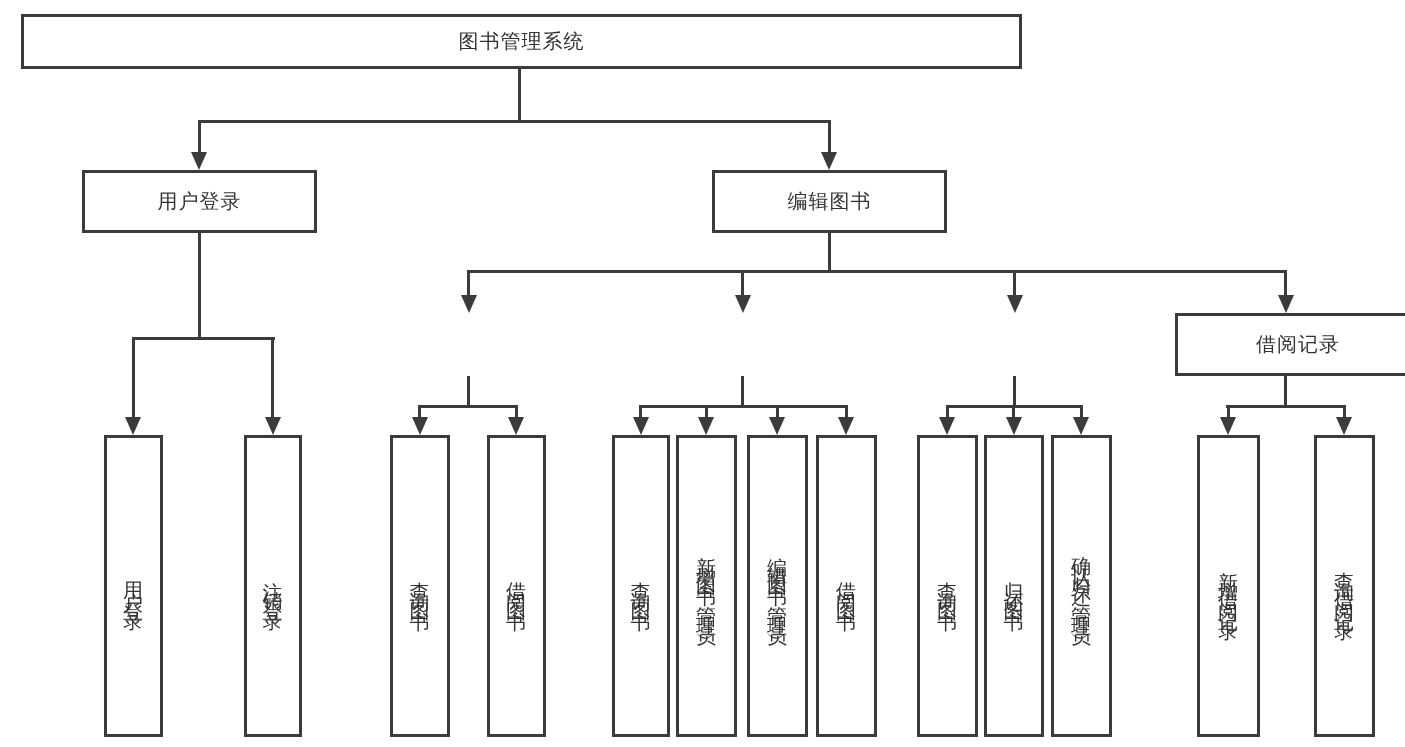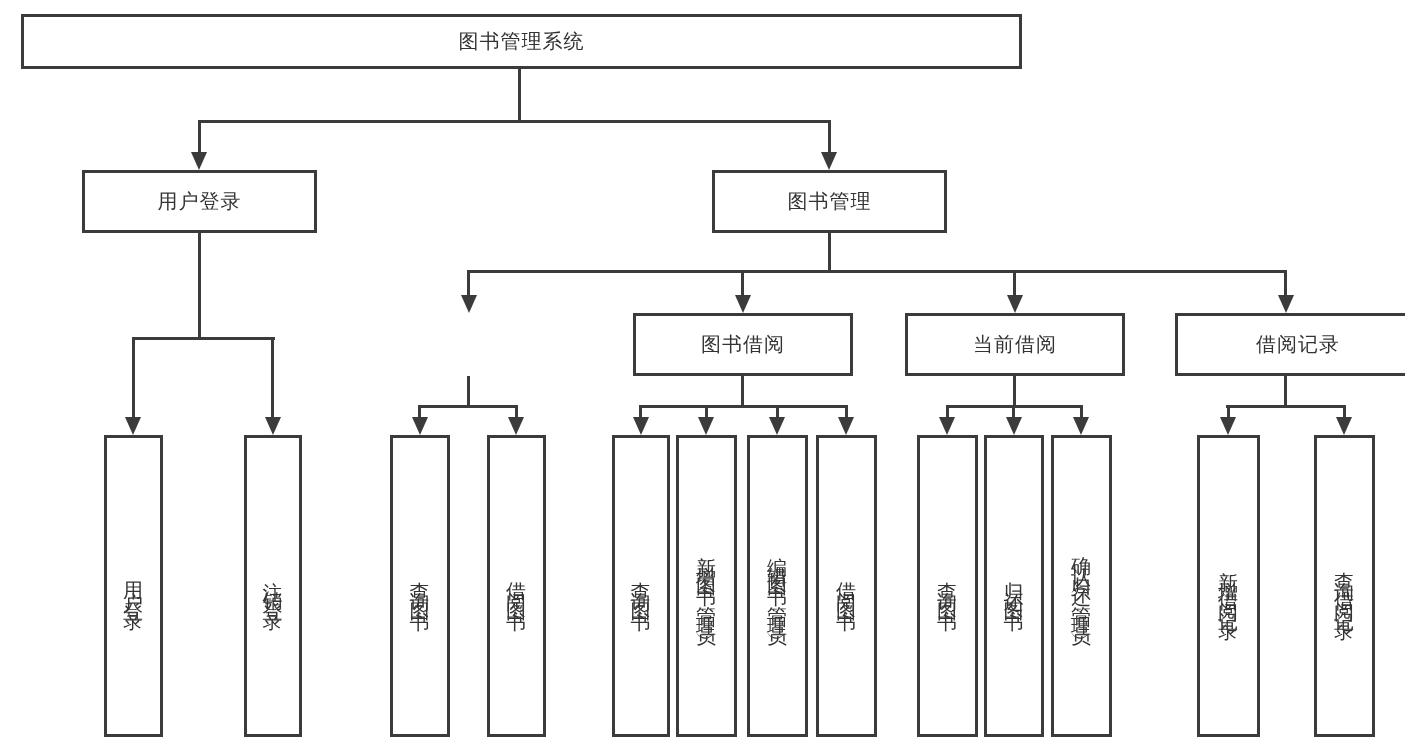--- a/index.html
+++ b/index.html
@@ -45,24 +45,22 @@
   }
 </style>
 </head>
 <body>
 
 <div id="canvas">
 
   <div class="box h" style="left:21px;top:14px;width:1001px;height:55px">图书管理系统</div>
 
   <div class="box h" style="left:82px;top:170px;width:235px;height:63px">用户登录</div>
-  <div class="box h" style="left:712px;top:170px;width:235px;height:63px">图书管理</div>
+  <div class="box h" style="left:712px;top:170px;width:235px;height:63px">编辑图书</div>
 
-  <div class="box h" style="left:633px;top:313px;width:220px;height:63px">图书借阅</div>
-  <div class="box h" style="left:905px;top:313px;width:220px;height:63px">当前借阅</div>
   <div class="box h" style="left:1175px;top:313px;width:246px;height:63px">借阅记录</div>
 
   <div class="box v" style="left:104px;top:435px;width:59px;height:302px">
     <span>用户登录</span>
   </div>
   <div class="box v" style="left:244px;top:435px;width:58px;height:302px">
     <span>注销登录</span>
   </div>
 
   <div class="box v" style="left:390px;top:435px;width:60px;height:302px">

